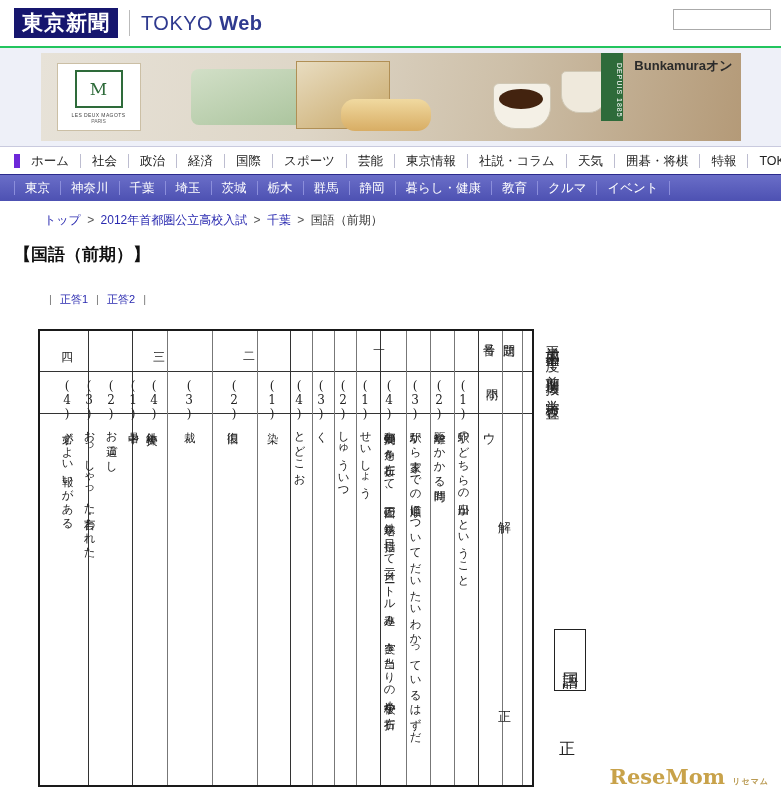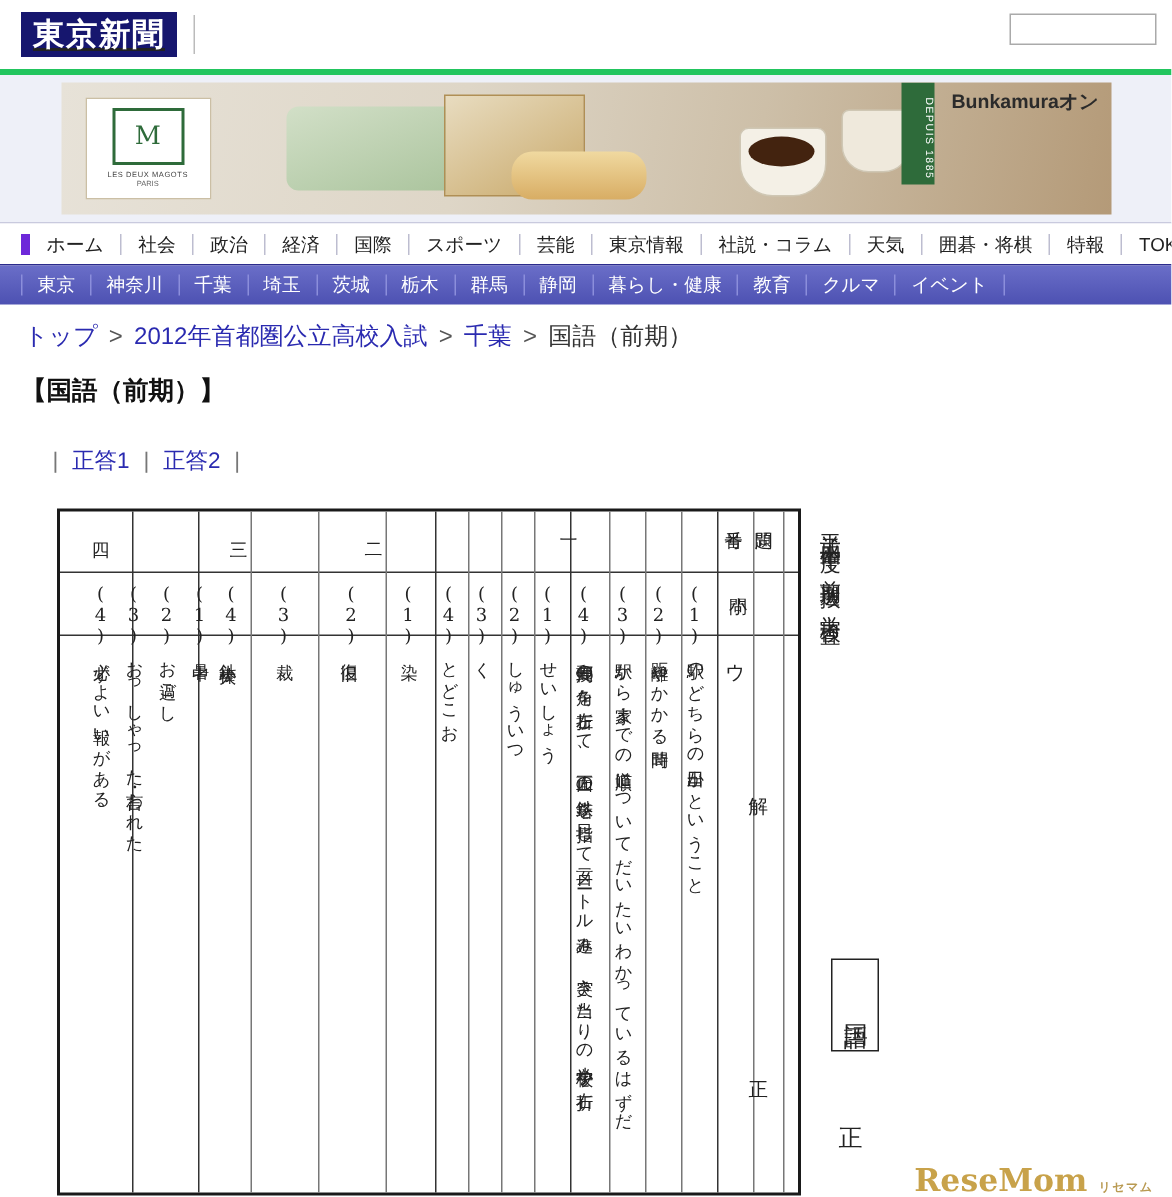--- a/index.html
+++ b/index.html
@@ -4,22 +4,22 @@
 <style>
   html,body{margin:0;padding:0;}
   body{
     width:781px;height:798px;overflow:hidden;
     background:#ffffff;
     font-family:"Liberation Sans","DejaVu Sans",sans-serif;
     font-size:13px;color:#222;
   }
   
   .site-header{
-    height:46px;border-bottom:4px solid #22c55e;
-    display:flex;align-items:center;position:relative;background:#fff;text-decoration:underline;
+    height:46px;border-bottom:2px solid #22c55e;
+    display:flex;align-items:center;position:relative;background:#fff;
   }
   .logo-mark{
     margin-left:14px;
     background:#16166e;color:#fff;
     font-family:"DejaVu Serif","Liberation Serif",serif;
     font-weight:bold;font-size:21px;letter-spacing:1px;
     padding:4px 8px 5px 8px;line-height:1;
   }
   .logo-divider{width:1px;height:26px;background:#bbb;margin:0 11px;}
   .logo-web{
@@ -90,29 +90,29 @@
   .nav2{
     height:26px;background:#5b5fbe;display:flex;align-items:center;padding-left:14px;
     background:linear-gradient(180deg,#6a6ec8,#4d51b2);
   }
   .nav2 a{
     color:#fff;font-size:12.5px;text-decoration:none;padding:0 10px;
     border-right:1px solid #8b8edb;line-height:14px;white-space:nowrap;
   }
   .nav2 a:first-child{border-left:1px solid #8b8edb;}
   
-  .crumb{padding:11px 0 0 16px;font-size:16px;color:#333;}
+  .crumb{padding:11px 0 0 16px;font-size:12px;color:#333;margin-left:28px;}
   .crumb a{color:#2a2ab0;text-decoration:none;}
   .crumb .sep{color:#555;padding:0 3px;}
   .page-title{
     margin:14px 0 0 14px;font-size:17px;font-weight:bold;color:#111;
     font-family:"DejaVu Serif","Liberation Serif",serif;
   }
   .answer-links{
-    margin:26px 0 0 30px;font-size:15px;color:#333;
+    margin:26px 0 0 44px;font-size:11px;color:#333;
   }
   .answer-links a{color:#2a2ab0;text-decoration:none;}
   .answer-links .bar{color:#777;padding:0 5px;}
   
   .sheet{position:relative;margin:18px 0 0 0;height:470px;}
   .vtext{
     writing-mode:vertical-rl;text-orientation:upright;
     font-family:"DejaVu Serif","Liberation Serif",serif;
   }
   .sheet-right{
@@ -159,20 +159,24 @@
     font-family:"DejaVu Serif","Liberation Serif",serif;font-weight:bold;
   }
   .watermark .sm{font-size:8px;color:#b99a52;letter-spacing:1px;}
 </style>
 </head>
 <body>
 
 <div class="site-header">
   <div class="logo-mark">東京新聞</div>
   <div class="logo-divider"></div>
+  <div class="logo-web">
+    <span>TOKYO</span>
+    <span class="b">Web</span>
+  </div>
   <input class="header-search" type="text" placeholder="" style="">
 </div>
 
 <div class="banner-wrap">
   <div class="banner">
     <div class="banner-left">
       <div class="sq">M</div>
       <div class="t1">LES DEUX MAGOTS</div>
       <div class="t2">PARIS</div>
     </div>

